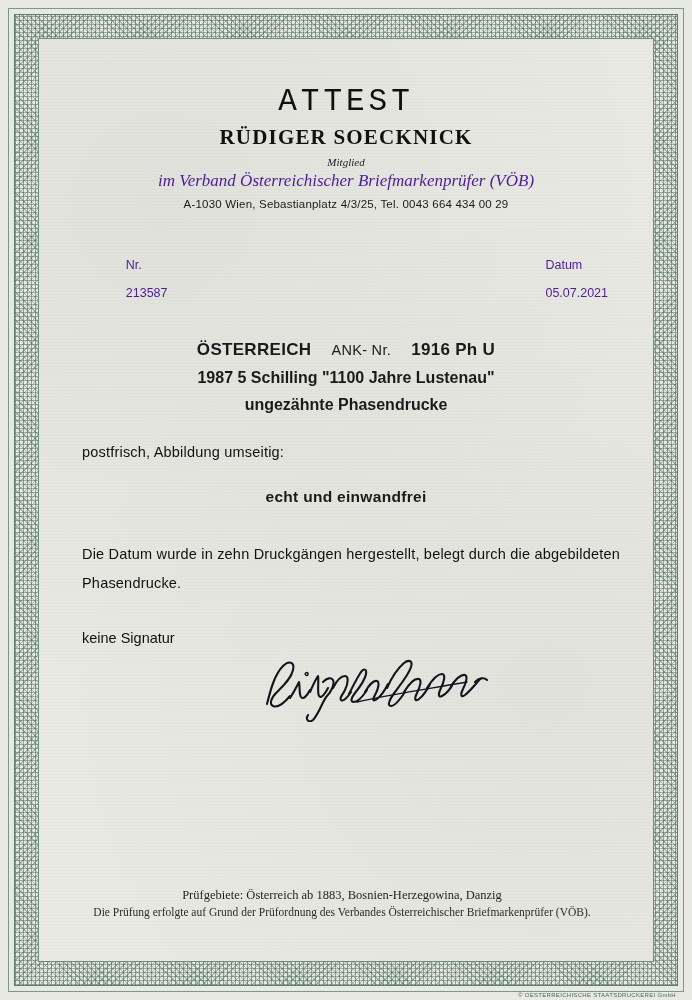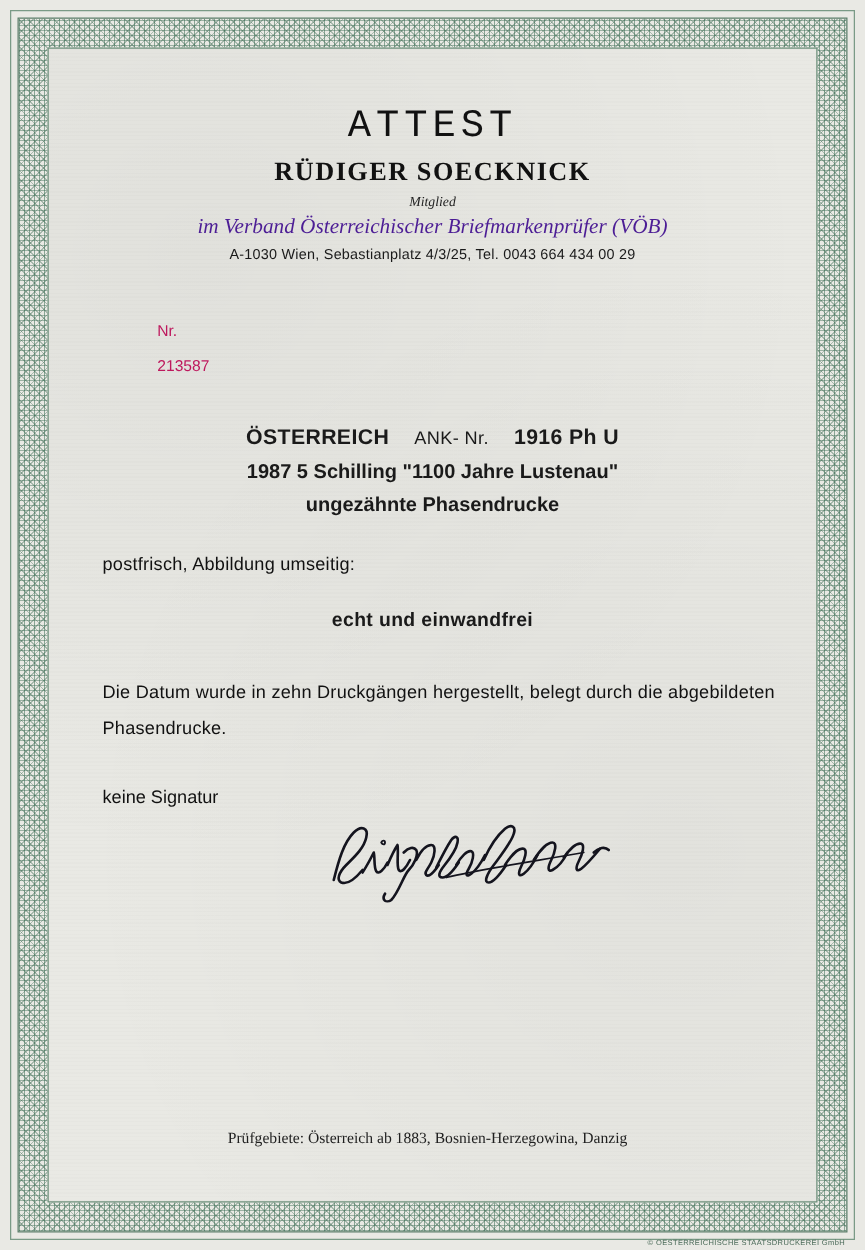--- a/index.html
+++ b/index.html
@@ -142,21 +142,21 @@
     margin-top: 7px;
     letter-spacing: 0.2px;
   }
 
   .meta-row {
     display: flex;
     justify-content: space-between;
     margin-top: 34px;
     padding: 0 28px 0 42px;
     font-size: 12.5px;
-    color: #be185d;
+    color: #4c1d95;
   }
   .meta-row .meta-cell { white-space: pre; }
 
   .subject-block {
     margin-top: 26px;
     text-align: center;
   }
   .subject-line-1 {
     font-size: 17px;
     font-weight: bold;
@@ -269,20 +269,25 @@
     <div class="expert-name">RÜDIGER SOECKNICK</div>
     <div class="member-line">Mitglied</div>
     <div class="assoc-line">im Verband Österreichischer Briefmarkenprüfer (VÖB)</div>
     <div class="address-line">A-1030 Wien, Sebastianplatz 4/3/25, Tel. 0043 664 434 00 29</div>
 
     <div class="meta-row">
       <div class="meta-cell">
         <span>Nr.</span>
         <span>&nbsp;</span>
         <span>213587</span>
+      </div>
+      <div class="meta-cell">
+        <span>Datum</span>
+        <span>&nbsp;</span>
+        <span>05.07.2021</span>
       </div>
     </div>
 
     <div class="subject-block">
       <div class="subject-line-1">
         <span>ÖSTERREICH</span>
         <span>&nbsp;&nbsp;</span>
         <span class="ank">ANK- Nr.</span>
         <span>&nbsp;&nbsp;</span>
         <span class="ank-num">1916 Ph U</span>
@@ -315,20 +320,21 @@
           <path d="M166 36 C171 28, 177 22, 181 22 C185 22, 183 30, 180 36 C177 42, 177 46, 181 44 C185 42, 190 36, 193 30"></path>
           <path d="M190 34 C195 27, 200 22, 204 23 C207 24, 205 31, 202 37 C199 43, 200 46, 204 43 C208 40, 214 33, 219 27"></path>
           <path d="M214 30 C218 26, 223 25, 226 28"></path>
           <path d="M96 50 C120 44, 160 38, 206 30" stroke-width="1.4"></path>
         </g>
       </svg>
     </div>
 
     <div class="footer">
       <div class="footer-line-1">Prüfgebiete: Österreich ab 1883, Bosnien-Herzegowina, Danzig</div>
+      <div class="footer-line-2">Die Prüfung erfolgte auf Grund der Prüfordnung des Verbandes Österreichischer Briefmarkenprüfer (VÖB).</div>
     </div>
 
   </div>
 
   <div class="printer-credit">
     <span class="c-mark">©</span><span>OESTERREICHISCHE STAATSDRUCKEREI GmbH</span>
   </div>
 
 </div>
 

